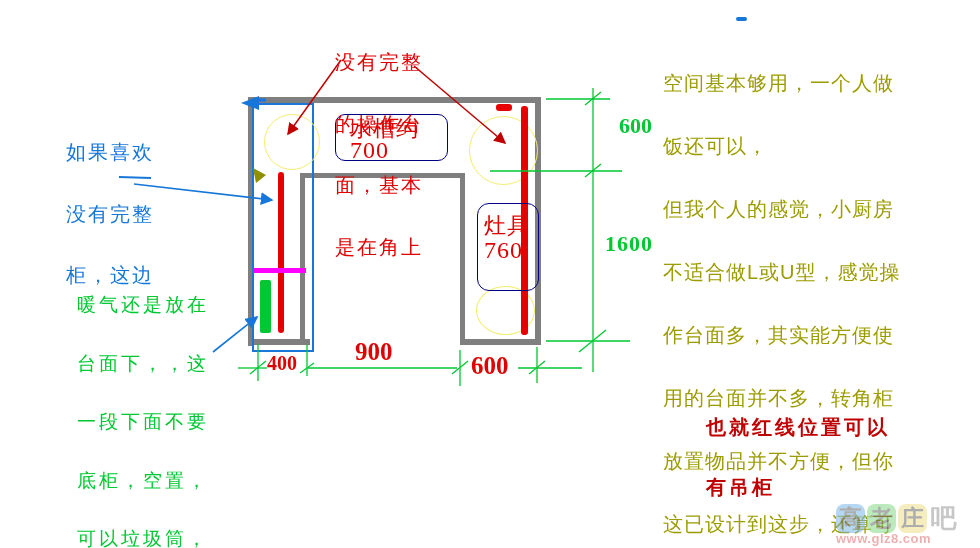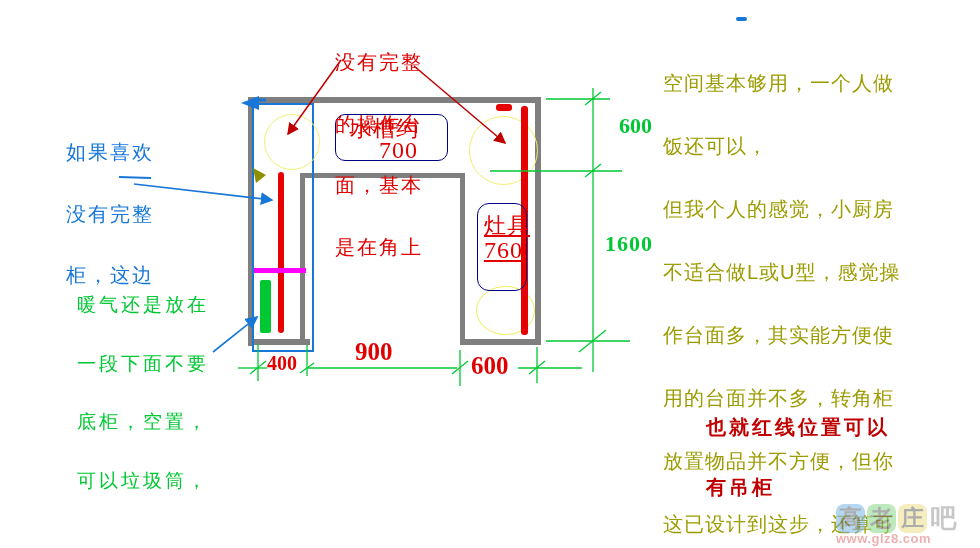--- a/index.html
+++ b/index.html
@@ -92,24 +92,24 @@
       <line x1="490" y1="171" x2="622" y2="171"></line>
       <line x1="546" y1="341" x2="630" y2="341"></line>
       <line x1="585" y1="105" x2="601" y2="92"></line>
       <line x1="585" y1="177" x2="601" y2="164"></line>
       <line x1="579" y1="352" x2="606" y2="330"></line>
     </g>
   </svg>
 
   <div class="labelbox" style="left:335px;top:114px;width:97px;height:43px;border-radius:10px;padding:2px 0 0 14px;">
     <div>水槽约</div>
-    <div style="font-family:'Liberation Serif',serif;font-size:24px;line-height:20px;text-align:center;">700</div>
+    <div style="font-family:'Liberation Serif',serif;font-size:24px;line-height:20px;">700</div>
   </div>
 
-  <div class="labelbox" style="left:477px;top:203px;width:42px;height:76px;border-radius:12px;padding:10px 0 0 6px;overflow:visible;white-space:nowrap;text-decoration:underline;">
+  <div class="labelbox" style="left:477px;top:203px;width:42px;height:76px;border-radius:12px;padding:10px 12px 0 6px;overflow:visible;white-space:nowrap;">
     <div>灶具</div>
     <div style="font-family:'Liberation Serif',serif;font-size:24px;line-height:26px;">760</div>
   </div>
 
   <div class="dim" style="left:267px;top:352px;font-size:20px;color:#e10000;">400</div>
   <div class="dim" style="left:347px;top:338px;font-size:25px;color:#e10000;margin-left:8px;">900</div>
   <div class="dim" style="left:471px;top:352px;font-size:25px;color:#e10000;">600</div>
   <div class="dim" style="left:619px;top:113px;font-size:22px;color:#00c832;">600</div>
   <div class="dim" style="left:605px;top:231px;font-size:22px;color:#00c832;letter-spacing:1px;">1600</div>
 
@@ -121,20 +121,21 @@
   </div>
 
   <div class="note" style="left:66px;top:101px;color:#1677d9;font-size:20px;line-height:20.5px;letter-spacing:2px;">
     <div>如果喜欢</div>
     <div>没有完整</div>
     <div>柜，这边</div>
   </div>
 
   <div class="note" style="left:77px;top:256px;color:#00c832;font-size:19px;line-height:19.5px;letter-spacing:3px;">
     <div>暖气还是放在</div>
+    <div>台面下，，这</div>
     <div>一段下面不要</div>
     <div>底柜，空置，</div>
     <div>可以垃圾筒，</div>
     
   </div>
 
   <div class="note" style="left:663px;top:31px;color:#9c9c00;font-size:20px;line-height:21px;letter-spacing:1px;">
     <div>空间基本够用，一个人做</div>
     <div>饭还可以，</div>
     <div>但我个人的感觉，小厨房</div>

